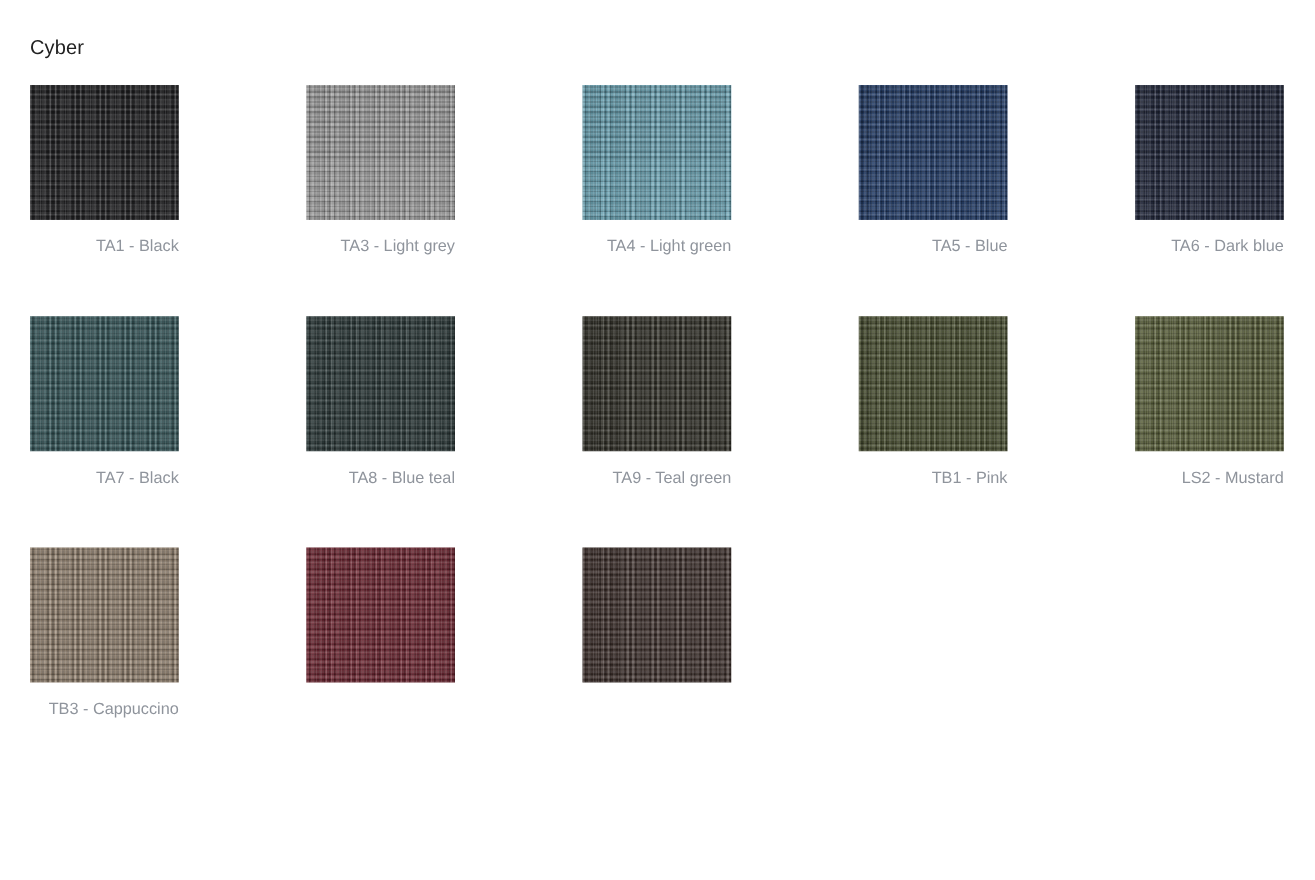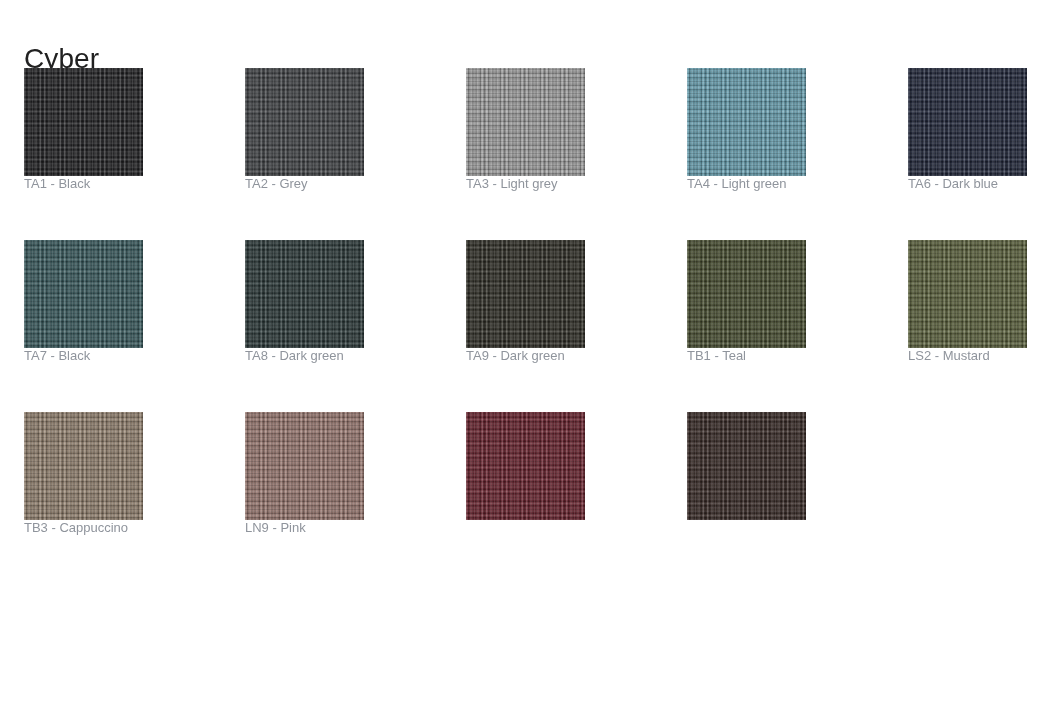--- a/index.html
+++ b/index.html
@@ -18,22 +18,22 @@
   .page {
     position: relative;
     width: 1052px;
     height: 704px;
     background: #ffffff;
   }
 
   .page-title {
     position: absolute;
     left: 24px;
-    top: 28px;
-    font-size: 28px;
+    top: 16px;
+    font-size: 16px;
     line-height: 24px;
     font-weight: 400;
     color: #212121;
     letter-spacing: 0.1px;
   }
 
   .swatch-grid {
     position: absolute;
     left: 24px;
     top: 68px;
@@ -96,82 +96,80 @@
         rgba(0,0,0,0.09) 5px),
       repeating-linear-gradient(0deg,
         rgba(0,0,0,0.07) 0px,
         rgba(0,0,0,0.07) 3px,
         rgba(255,255,255,0.05) 3px,
         rgba(255,255,255,0.05) 6px);
     pointer-events: none;
   }
 
   .swatch-label {
+    margin-top: 13px;
     font-size: 13px;
     line-height: 16px;
     color: #8f949c;
     white-space: nowrap;
     font-weight: 400;
+    text-align: right;
   }
 </style>
 </head>
 <body>
 
 <div class="page">
 
   <h1 class="page-title">Cyber</h1>
 
   <div class="swatch-grid">
       <div class="swatch-cell">
         <div class="swatch-tile" style="background-color: rgb(38, 38, 40);"></div>
         <div class="swatch-label">TA1 - Black</div>
       </div>
       <div class="swatch-cell">
-        <div class="swatch-tile" style="background-color: rgb(69, 71, 74);"></div>
-        <div class="swatch-label">TA2 - Grey</div>
-      </div>
-      <div class="swatch-cell">
         <div class="swatch-tile" style="background-color: rgb(162, 162, 162);"></div>
         <div class="swatch-label">TA3 - Light grey</div>
       </div>
       <div class="swatch-cell">
         <div class="swatch-tile" style="background-color: rgb(107, 162, 178);"></div>
         <div class="swatch-label">TA4 - Light green</div>
+      </div>
+      <div class="swatch-cell">
+        <div class="swatch-tile" style="background-color: rgb(39, 64, 106);"></div>
+        <div class="swatch-label">TA5 - Blue</div>
       </div>
       <div class="swatch-cell">
         <div class="swatch-tile" style="background-color: rgb(37, 43, 62);"></div>
         <div class="swatch-label">TA6 - Dark blue</div>
       </div>
       <div class="swatch-cell">
         <div class="swatch-tile" style="background-color: rgb(60, 93, 96);"></div>
         <div class="swatch-label">TA7 - Black</div>
       </div>
       <div class="swatch-cell">
         <div class="swatch-tile" style="background-color: rgb(47, 60, 60);"></div>
-        <div class="swatch-label">TA8 - Dark green</div>
+        <div class="swatch-label">TA8 - Blue teal</div>
       </div>
       <div class="swatch-cell">
         <div class="swatch-tile" style="background-color: rgb(51, 50, 42);"></div>
-        <div class="swatch-label">TA9 - Dark green</div>
+        <div class="swatch-label">TA9 - Teal green</div>
       </div>
       <div class="swatch-cell">
         <div class="swatch-tile" style="background-color: rgb(75, 81, 52);"></div>
-        <div class="swatch-label">TB1 - Teal</div>
+        <div class="swatch-label">TB1 - Pink</div>
       </div>
       <div class="swatch-cell">
         <div class="swatch-tile" style="background-color: rgb(94, 100, 64);"></div>
         <div class="swatch-label">LS2 - Mustard</div>
       </div>
       <div class="swatch-cell">
         <div class="swatch-tile" style="background-color: rgb(149, 132, 114);"></div>
         <div class="swatch-label">TB3 - Cappuccino</div>
-      </div>
-      <div class="swatch-cell">
-        <div class="swatch-tile" style="background-color: rgb(155, 123, 115);"></div>
-        <div class="swatch-label">LN9 - Pink</div>
       </div>
       <div class="swatch-cell">
         <div class="swatch-tile" style="background-color: rgb(107, 38, 49);"></div>
       </div>
       <div class="swatch-cell">
         <div class="swatch-tile" style="background-color: rgb(59, 46, 42);"></div>
       </div>
     </div>
 
 </div>

